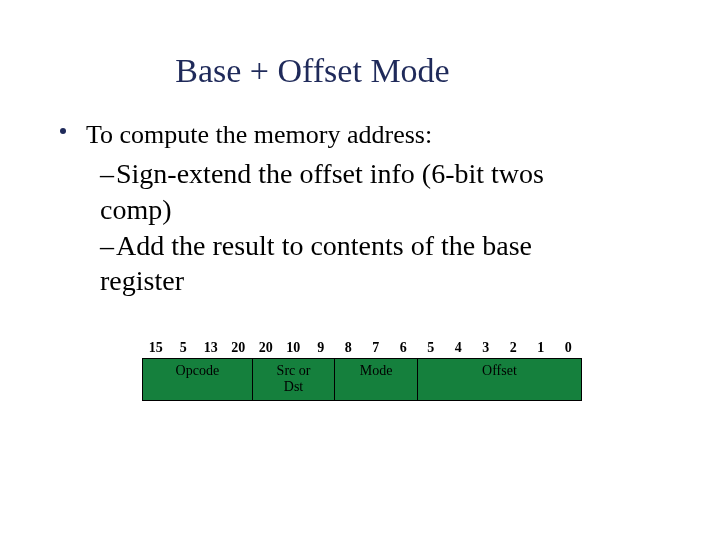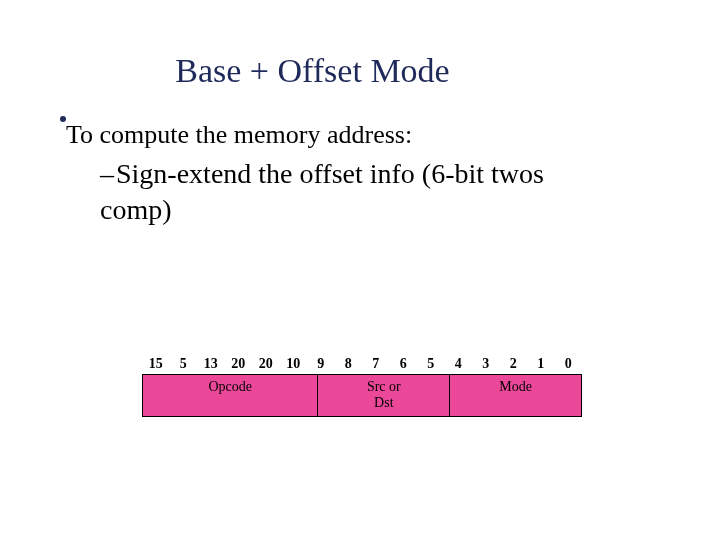--- a/index.html
+++ b/index.html
@@ -22,22 +22,22 @@
     font-size: 34px;
     color: #1f2a5a;
     padding-top: 52px;
   }
   .body {
     padding: 30px 60px 0 60px;
   }
   .bullet {
     font-size: 26px;
     display: flex;
-    align-items: flex-start;
-    gap: 0;
+    align-items: center;
+    gap: 20px;
     margin-bottom: 6px;
   }
   .bullet .dot {
     width: 6px;
     height: 6px;
     border-radius: 50%;
     background: #1f2a5a;
     flex: 0 0 auto;
     position: relative;
     top: -4px;
@@ -47,38 +47,38 @@
     padding-left: 40px;
     line-height: 1.28;
   }
   .sub .dash {
     display: inline-block;
     width: 16px;
   }
   .diagram {
     position: absolute;
     left: 142px;
-    top: 356px;
+    top: 340px;
     width: 440px;
   }
   .bitrow {
     display: flex;
     font-size: 14px;
     font-weight: bold;
     font-family: "Times New Roman", Times, serif;
     margin-bottom: 2px;
   }
   .bitrow span {
     flex: 1 1 0;
     text-align: center;
   }
   .fields {
     display: flex;
     border: 1px solid #000;
-    background: #ec4899;
+    background: #15803d;
   }
   .fields .cell {
     border-right: 1px solid #000;
     text-align: center;
     font-size: 14px;
     line-height: 1.15;
     padding: 4px 0 5px 0;
     box-sizing: border-box;
   }
   .fields .cell:last-child {
@@ -97,20 +97,23 @@
   <div class="title">Base + Offset Mode</div>
 
   <div class="body">
     <div class="bullet">
       <span class="dot"></span>
       <span>To compute the memory address:</span>
     </div>
     <div class="sub">
       <span class="dash">–</span><span>Sign-extend the offset info (6-bit twos comp)</span>
     </div>
+    <div class="sub">
+      <span class="dash">–</span><span>Add the result to contents of the base register</span>
+    </div>
   </div>
 
   <div class="diagram">
     <div class="bitrow">
       <span>15</span>
       <span>5</span>
       <span>13</span>
       <span>20</span>
       <span>20</span>
       <span>10</span>
@@ -122,16 +125,17 @@
       <span>4</span>
       <span>3</span>
       <span>2</span>
       <span>1</span>
       <span>0</span>
     </div>
     <div class="fields">
       <div class="cell cell-opcode">Opcode</div>
       <div class="cell cell-src">Src or<br>Dst</div>
       <div class="cell cell-base">Mode</div>
+      <div class="cell cell-offset">Offset</div>
     </div>
   </div>
 
 </div>
 
 </body></html>

